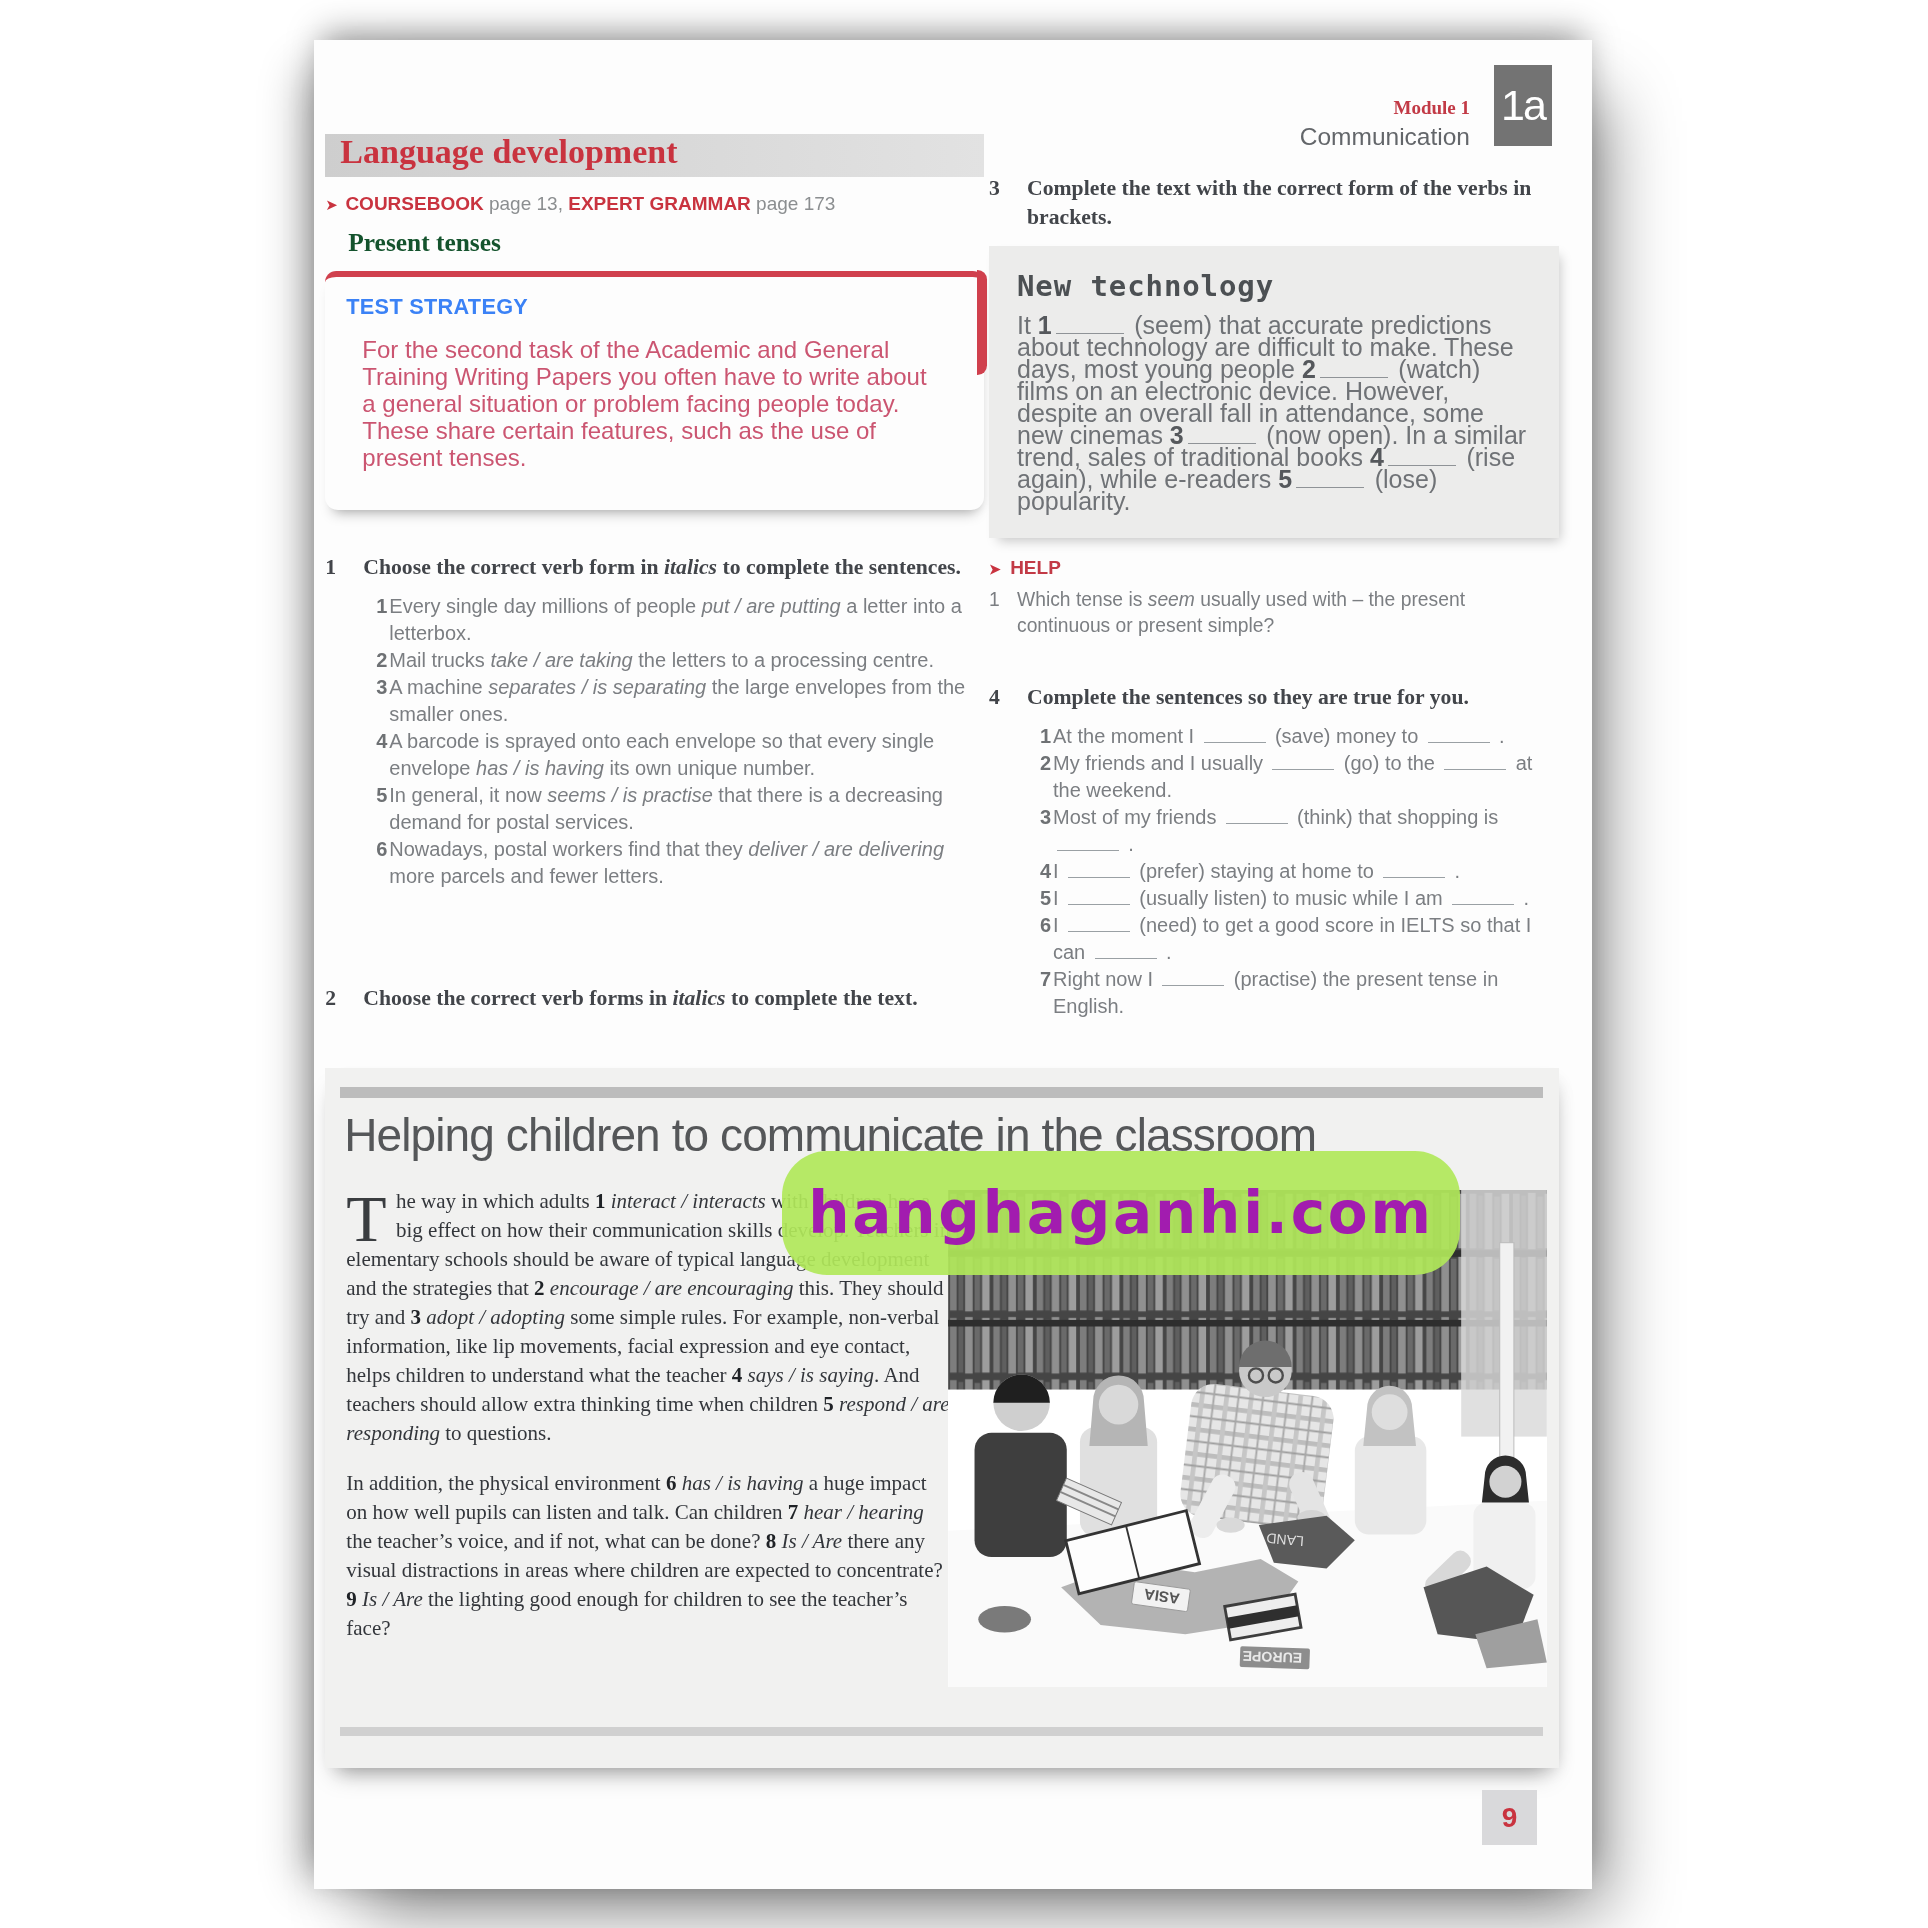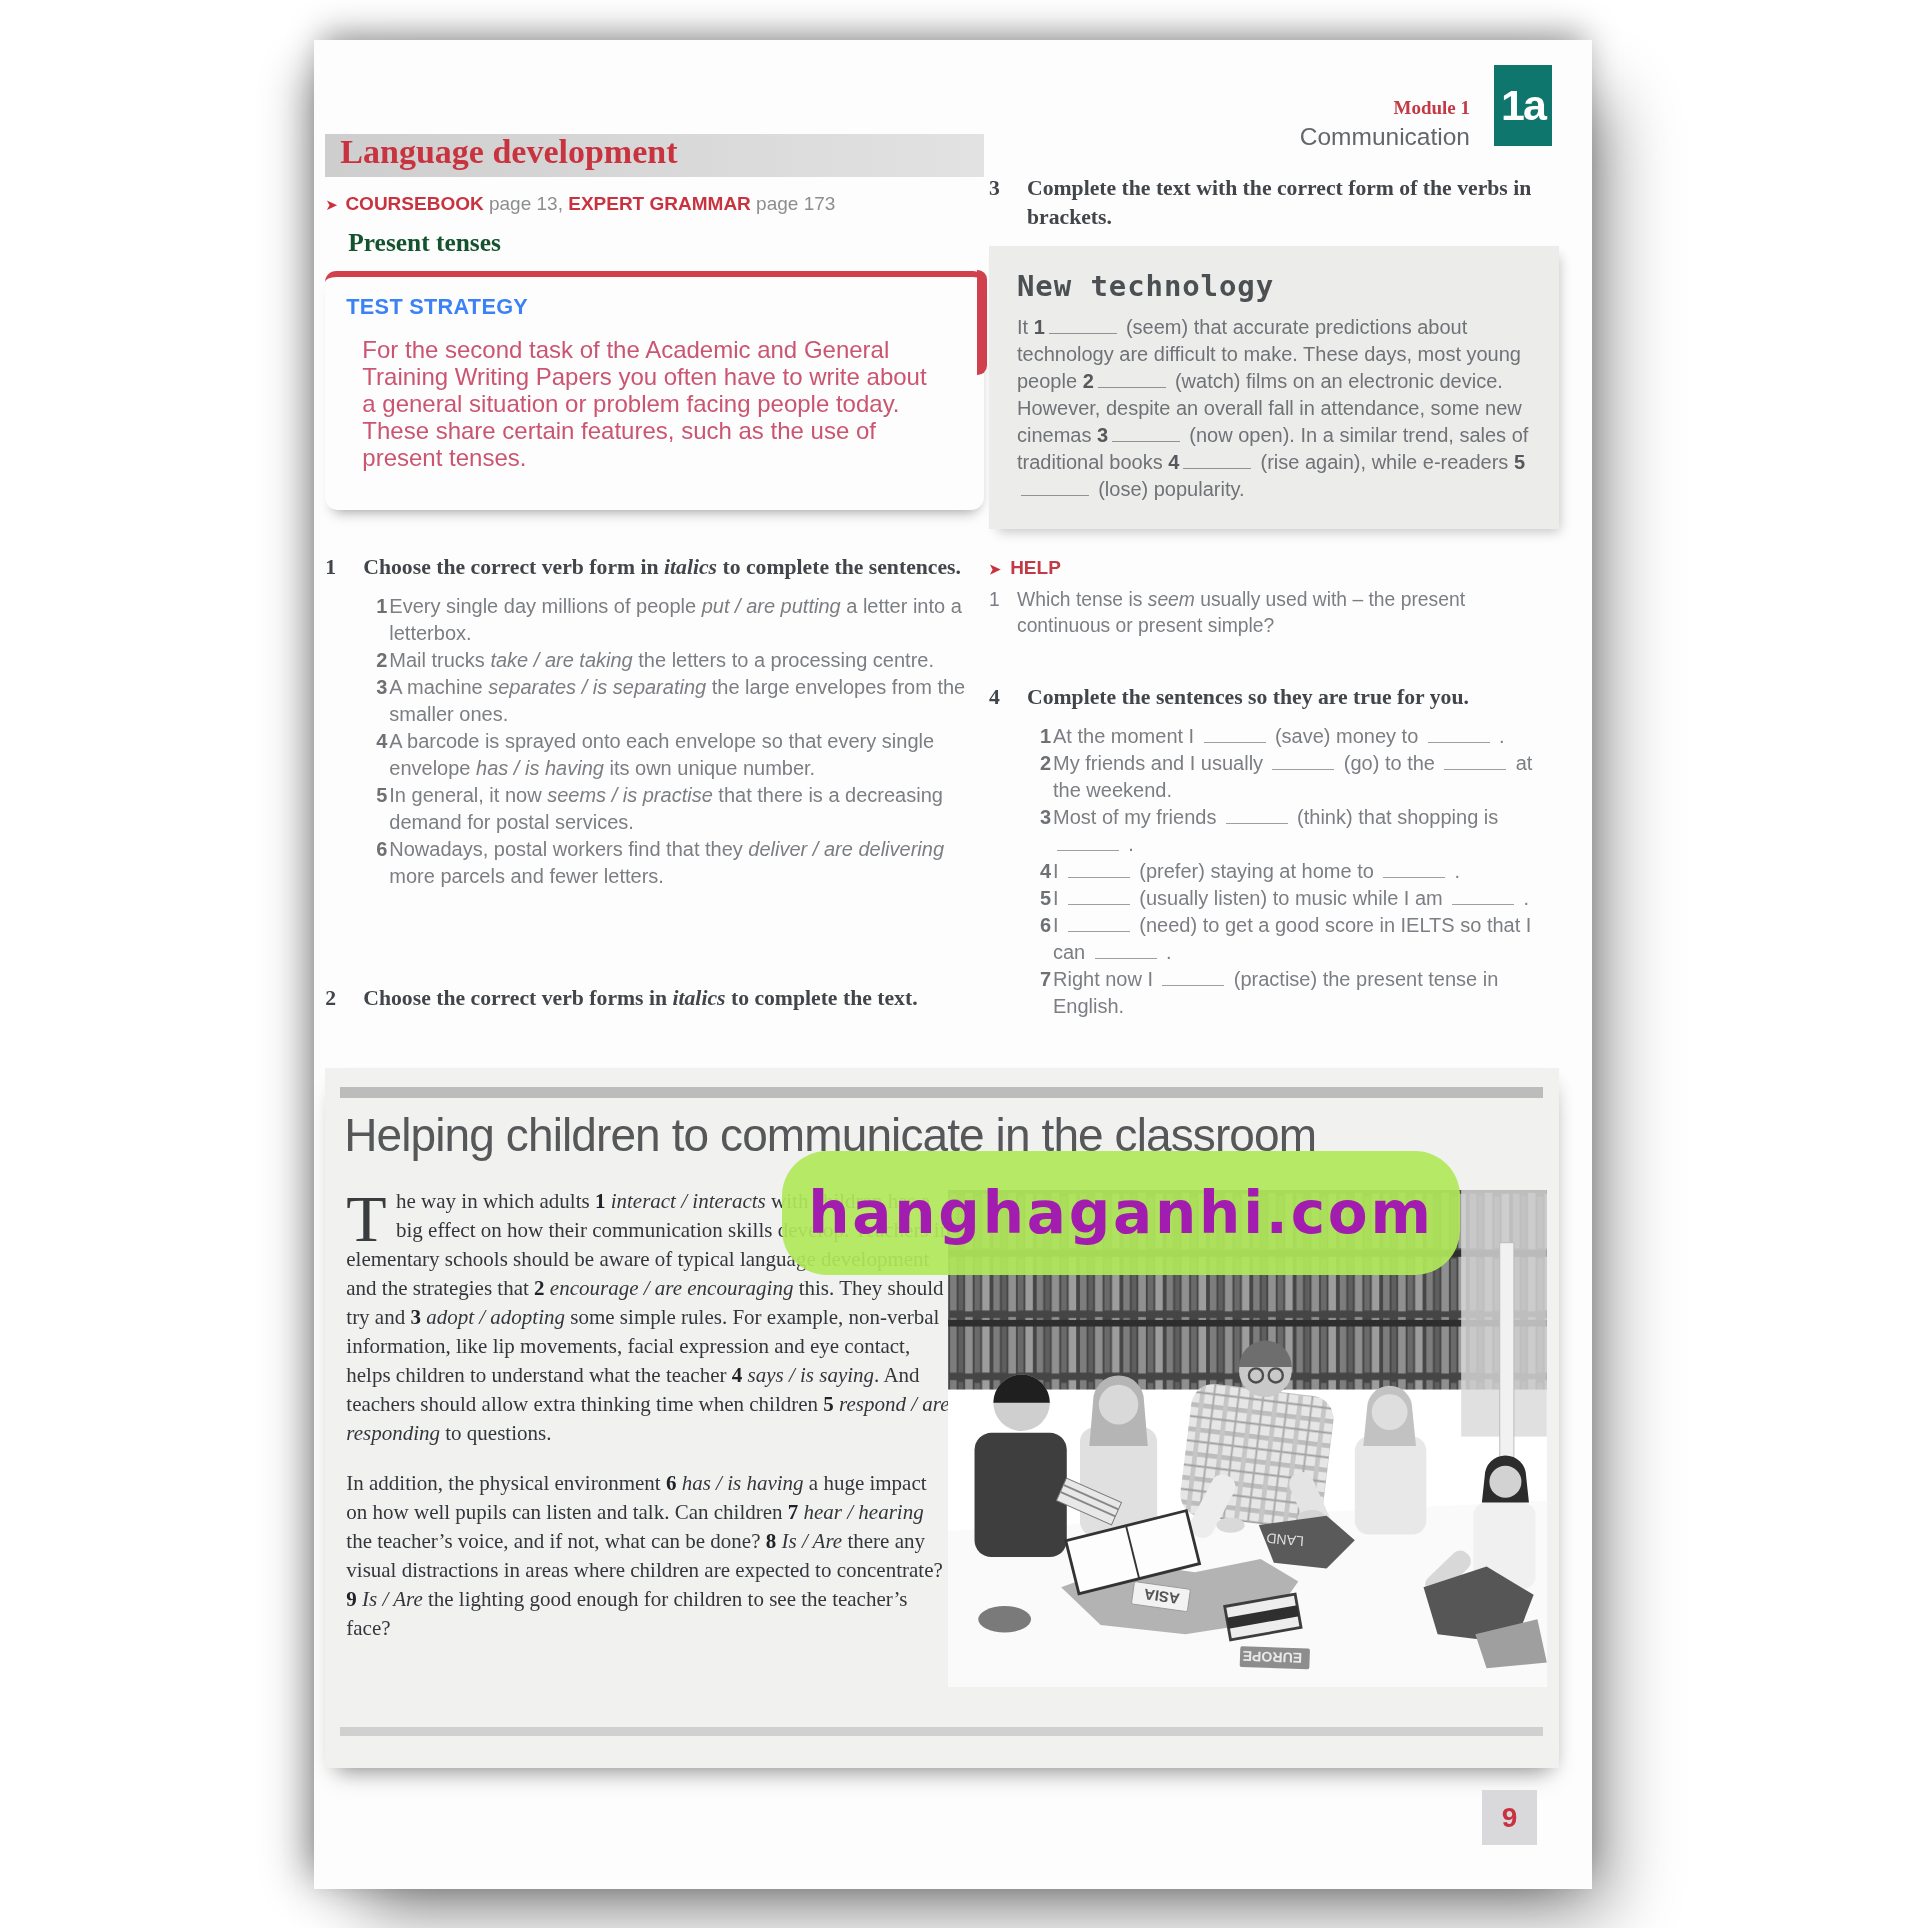--- a/index.html
+++ b/index.html
@@ -16,22 +16,22 @@
       0 -15px 32px -7.5px rgba(0,0,0,.38),
       -26px 11.3px 43px -17px rgba(0,0,0,.33),
       32px 41px 66px -17px rgba(0,0,0,.42);
   }
   
   .module-head{position:absolute;top:26px;right:122px;text-align:right;}
   .module-title{font-family:"Liberation Serif",serif;font-weight:bold;font-size:19px;color:#c23a46;line-height:28px;margin-top:28px;}
   .module-sub{font-size:24.5px;color:#63666a;line-height:30px;}
   .unit-tab{
     position:absolute;top:25.4px;right:40px;width:58px;height:81px;
-    background:#0f766e;color:#ffffff;display:flex;align-items:center;justify-content:center;
-    font-size:43px;font-weight:bold;letter-spacing:-1.9px;
+    background:#737373;color:#ffffff;display:flex;align-items:center;justify-content:center;
+    font-size:43px;font-weight:normal;letter-spacing:-1.9px;
   }
   
   .lang-bar{
     position:absolute;left:11.3px;top:94px;width:659px;height:43px;
     background:linear-gradient(to right,#cecece,#e2e2e2);
     display:flex;align-items:center;
   }
   .lang-bar h1{
     margin:0 0 8px 15px;font-family:"Liberation Serif",serif;font-weight:bold;
     font-size:34px;color:#c9333f;letter-spacing:0;
@@ -70,21 +70,21 @@
   
   .ntbox{
     position:absolute;left:675px;top:206px;width:570px;box-sizing:border-box;
     background:#ececeb;padding:22.6px 28px 26px 28px;
     box-shadow:4.7px 6.6px 11.3px -3.8px rgba(0,0,0,.22);
   }
   .ntbox h2{
     margin:0 0 11.3px 0;font-family:"DejaVu Sans Mono",monospace;font-weight:bold;
     font-size:29px;letter-spacing:0.9px;color:#4c5053;
   }
-  .ntbox .ntbody{font-size:20px;line-height:27px;color:#6f7276;}
+  .ntbox .ntbody{font-size:25px;line-height:22px;color:#6f7276;}
   .ntbox .ntbody b{color:#55585c;}
   .ntbox .blank{width:68px;border-bottom-color:#8f9397;}
   
   .help-title{display:flex;align-items:baseline;font-size:19px;font-weight:bold;color:#c23a46;}
   .help-title .arrow{font-size:14px;margin-right:9.4px;color:#c9333f;}
   .help-item{display:flex;font-size:19.3px;line-height:26px;color:#7b7e82;margin-top:7.5px;}
   .help-item .inum{width:28px;flex:none;}
   
   .panel{
     position:absolute;left:11.3px;top:1028px;width:1234px;height:700px;

